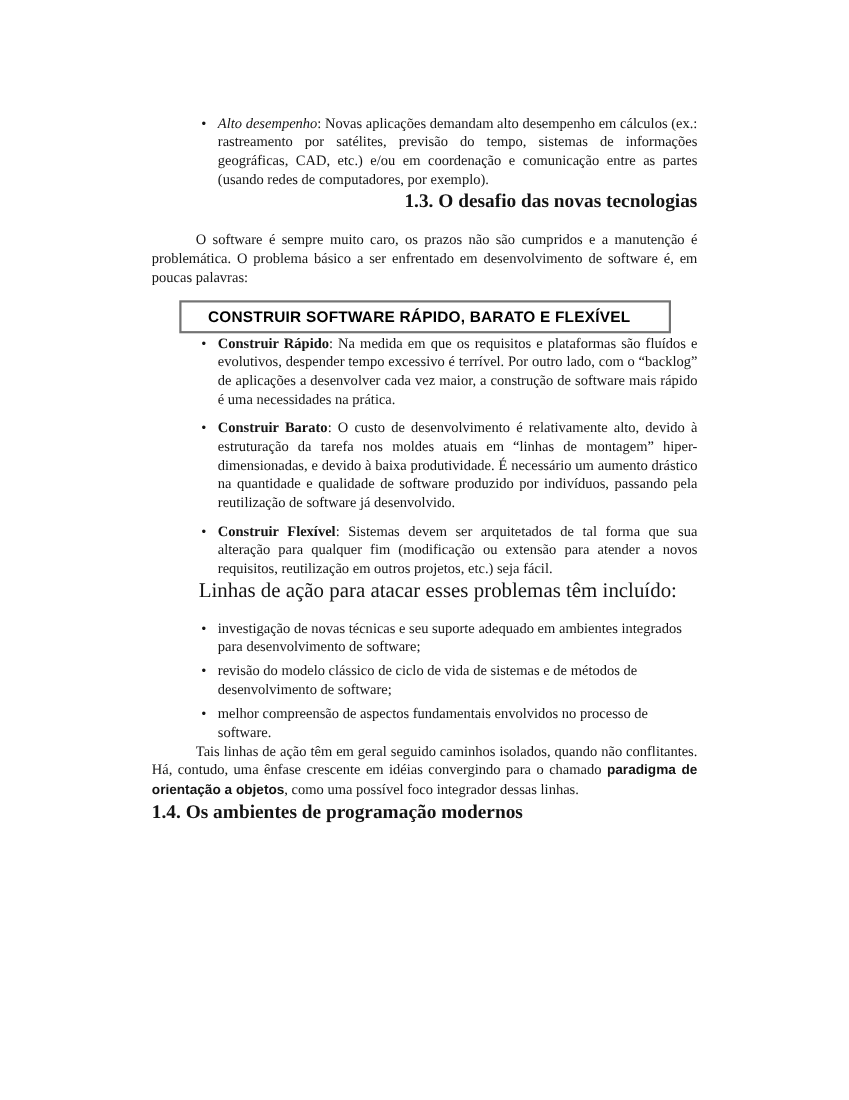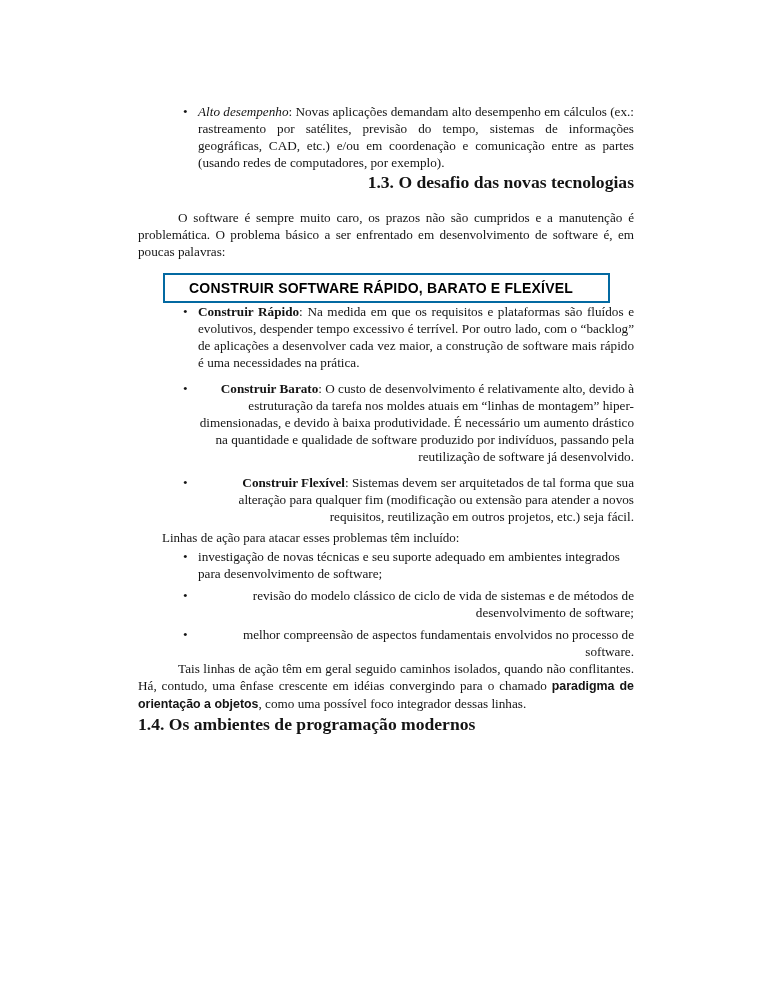--- a/index.html
+++ b/index.html
@@ -15,45 +15,45 @@
 
   ul.blist { list-style:none; margin:0; padding:0; }
   ul.blist li {
     position:relative; padding-left:60px; margin:0;
     font-size:13.2px; line-height:17px; text-align:justify;
   }
   ul.blist li::before {
     content:"\2022"; position:absolute; left:45px; top:0;
     font-size:13.2px; line-height:17px;
   }
-  ul.blist li + li { margin-top:9px;text-align:right; }
+  ul.blist li + li { margin-top:9px; }
   ul.actions li + li { margin-top:5px; }
   ul.actions li { text-align:left; }
 
   h2.sec-heading {
     margin:0; font-size:17.6px; line-height:22px; font-weight:bold;
     font-family:"Liberation Serif", serif;
   }
   .h13 { margin-top:34px;text-align:right; }
   .h14 { margin-top:33px; }
 
   .p-intro { margin-top:16px; }
 
   .slogan-box {
     box-sizing:border-box; margin:13px 0 0 25px; width:447px;
-    border:2px solid #0369a1; padding:5px 15px 5px 4px; text-align:center;
+    border:2px solid #737373; padding:5px 15px 5px 4px; text-align:center;
     font-family:"Liberation Sans", sans-serif; font-weight:bold;
     font-size:14px; line-height:16px; letter-spacing:0.2px; color:#000;
   }
 
   .construir { margin-top:15px; }
   .lead-b { font-weight:bold; }
   .lead-i { font-style:italic; }
 
-  .lines-intro { margin:4px 0 2px 24px; font-size:13px; line-height:17px; text-align:left; }
+  .lines-intro { margin:4px 0 16px 24px; font-size:19px; line-height:17px; text-align:center; }
   .actions { margin-top:7px; }
 
   .p-closing { margin-top:0; }
   .sans-bold {
     font-family:"Liberation Sans", sans-serif; font-weight:bold; font-size:12.4px;
   }
 
   .divider-bar {
     position:absolute; left:136px; top:888px; width:512px; height:16px;
     background:#e3e3e3; border-bottom:1px solid #d6d6d6; border-radius:1px;

